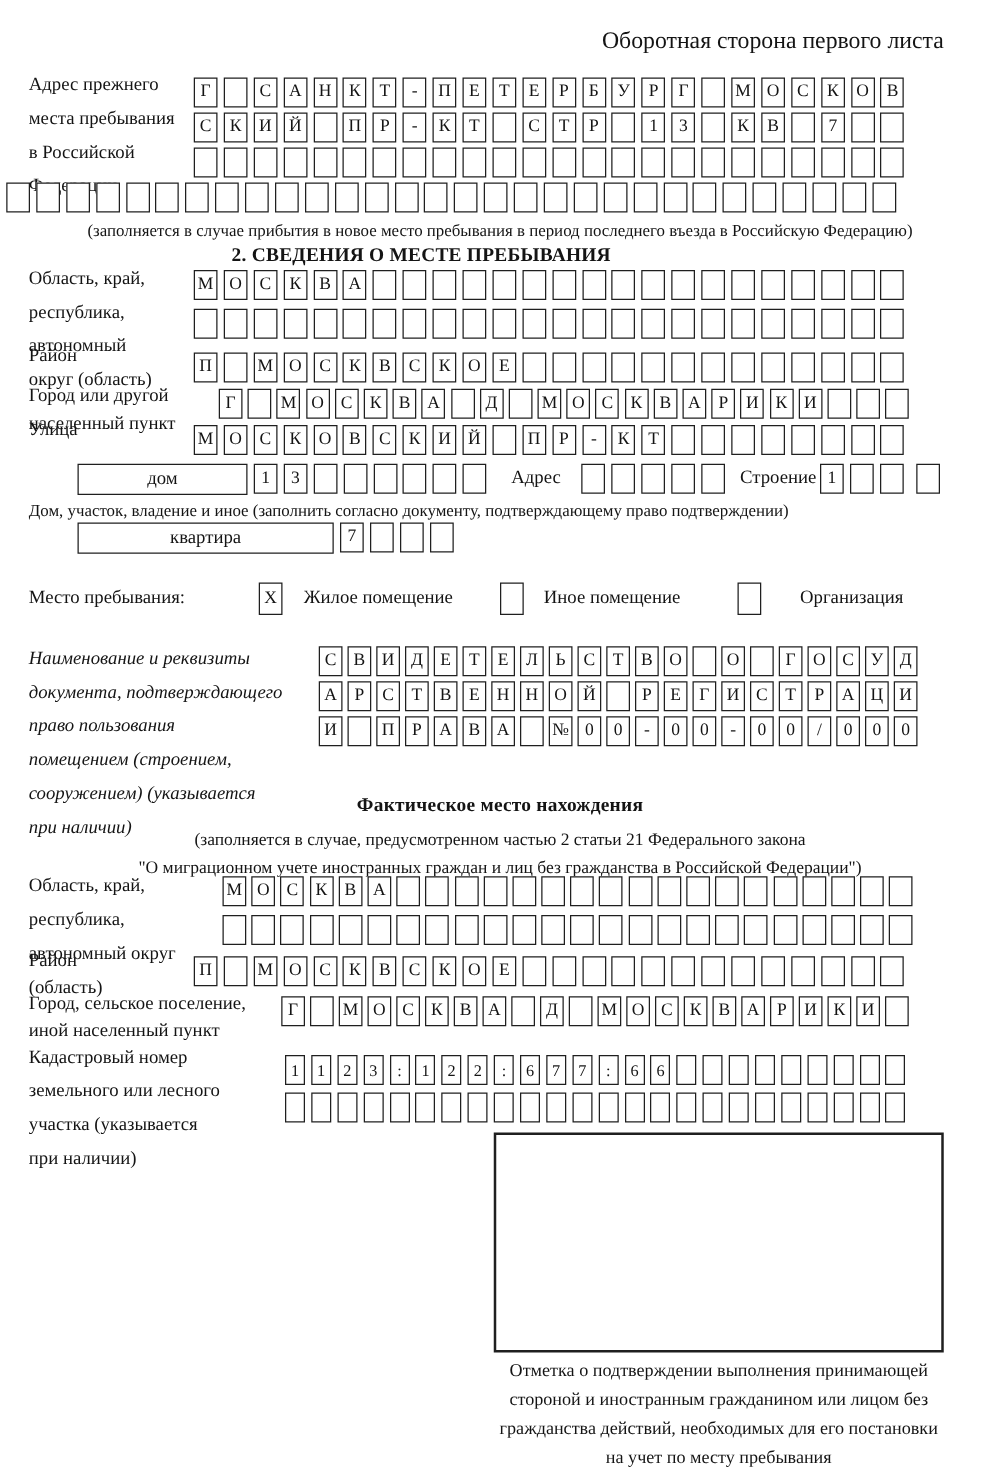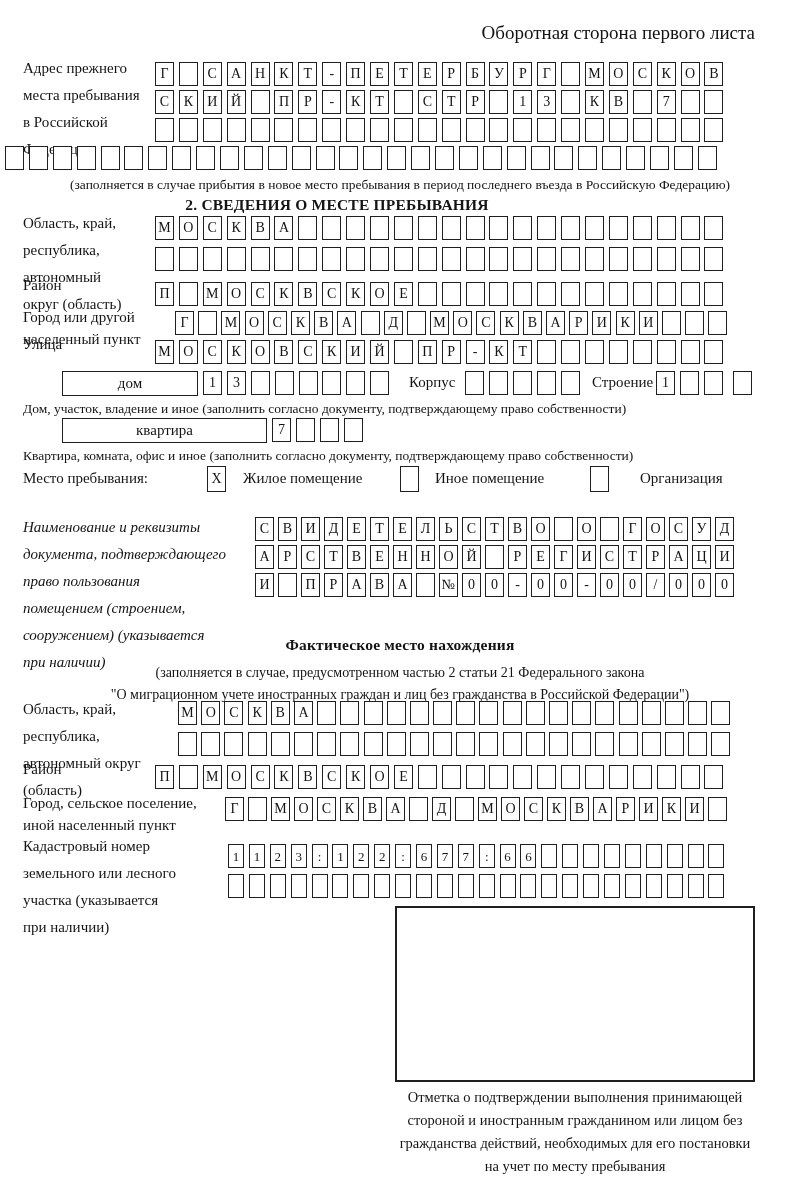--- a/index.html
+++ b/index.html
@@ -301,47 +301,46 @@
   <div class="abs grid" style="left:203px;top:371px;">
       <div class="cell">1</div>
       <div class="cell">3</div>
       <div class="cell"></div>
       <div class="cell"></div>
       <div class="cell"></div>
       <div class="cell"></div>
       <div class="cell"></div>
       <div class="cell"></div>
     </div>
-  <div class="abs" style="left:409px;top:374px;font-size:15px;">Корпус</div>
+  <div class="abs" style="left:409px;top:374px;font-size:15px;">Адрес</div>
   <div class="abs grid" style="left:465px;top:371px;">
       <div class="cell"></div>
       <div class="cell"></div>
       <div class="cell"></div>
       <div class="cell"></div>
       <div class="cell"></div>
     </div>
   <div class="abs" style="left:592px;top:374px;font-size:15px;">Строение</div>
   <div class="abs grid" style="left:656px;top:371px;">
       <div class="cell">1</div>
       <div class="cell"></div>
       <div class="cell"></div>
     </div>
   <div class="abs grid" style="left:733px;top:371px;">
       <div class="cell"></div>
     </div>
-  <div class="abs cap" style="left:23px;top:400px;width:760px;">Дом, участок, владение и иное (заполнить согласно документу, подтверждающему право собственности)</div>
+  <div class="abs cap" style="left:23px;top:400px;width:760px;">Дом, участок, владение и иное (заполнить согласно документу, подтверждающему право подтверждении)</div>
 
   <div class="abs wordbox" style="left:62px;top:418px;width:203px;">квартира</div>
   <div class="abs grid" style="left:272px;top:418px;">
       <div class="cell">7</div>
       <div class="cell"></div>
       <div class="cell"></div>
       <div class="cell"></div>
     </div>
-  <div class="abs cap" style="left:23px;top:447px;width:760px;">Квартира, комната, офис и иное (заполнить согласно документу, подтверждающему право собственности)</div>
 
   <div class="abs" style="left:23px;top:470px;font-size:15px;">Место пребывания:</div>
   <div class="abs grid cb" style="left:207px;top:466px;">
       <div class="cell">X</div>
     </div>
   <div class="abs" style="left:243px;top:470px;font-size:15px;">Жилое помещение</div>
   <div class="abs grid cb" style="left:400px;top:466px;">
       <div class="cell"></div>
     </div>
   <div class="abs" style="left:435px;top:470px;font-size:15px;">Иное помещение</div>

